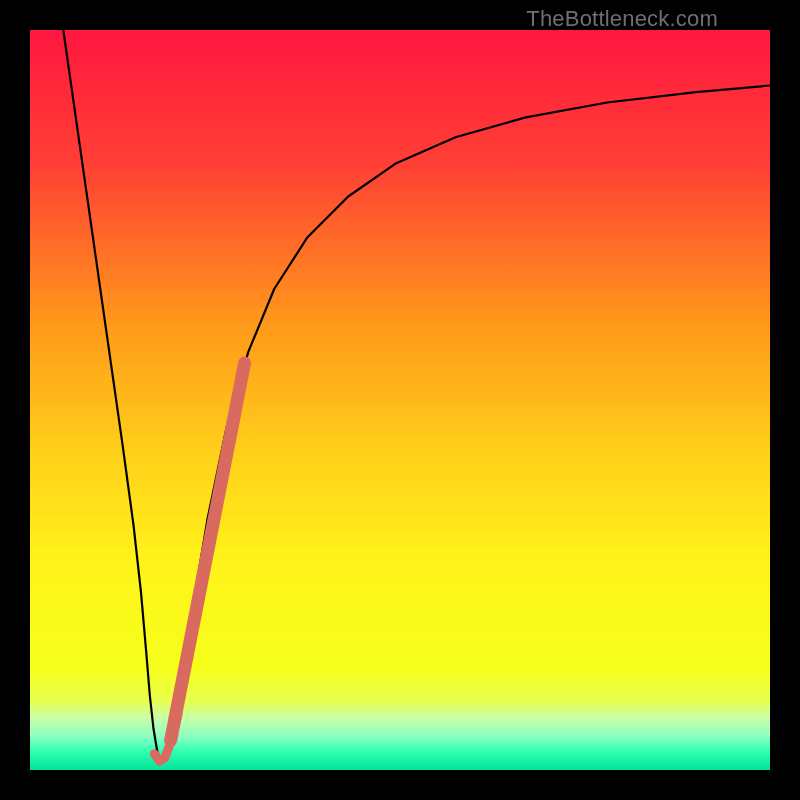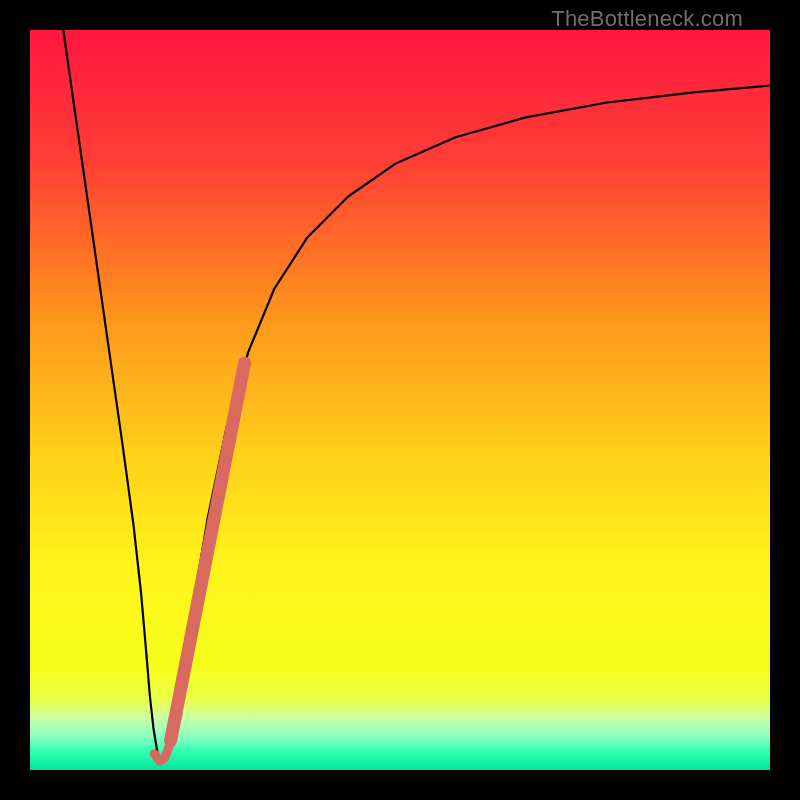--- a/index.html
+++ b/index.html
@@ -8,21 +8,20 @@
     width: 800px;
     height: 800px;
     background: #000;
     font-family: Arial, Helvetica, sans-serif;
   }
   .frame {
     position: relative;
     width: 732px;
     height: 800px;
     background: #000;
-    padding-left: 25px;
   }
   .watermark {
     position: absolute;
     top: 6px;
     right: 14px;
     color: #6f6f6f;
     font-size: 22px;
     font-weight: 500;
     letter-spacing: 0.2px;
     z-index: 10;

